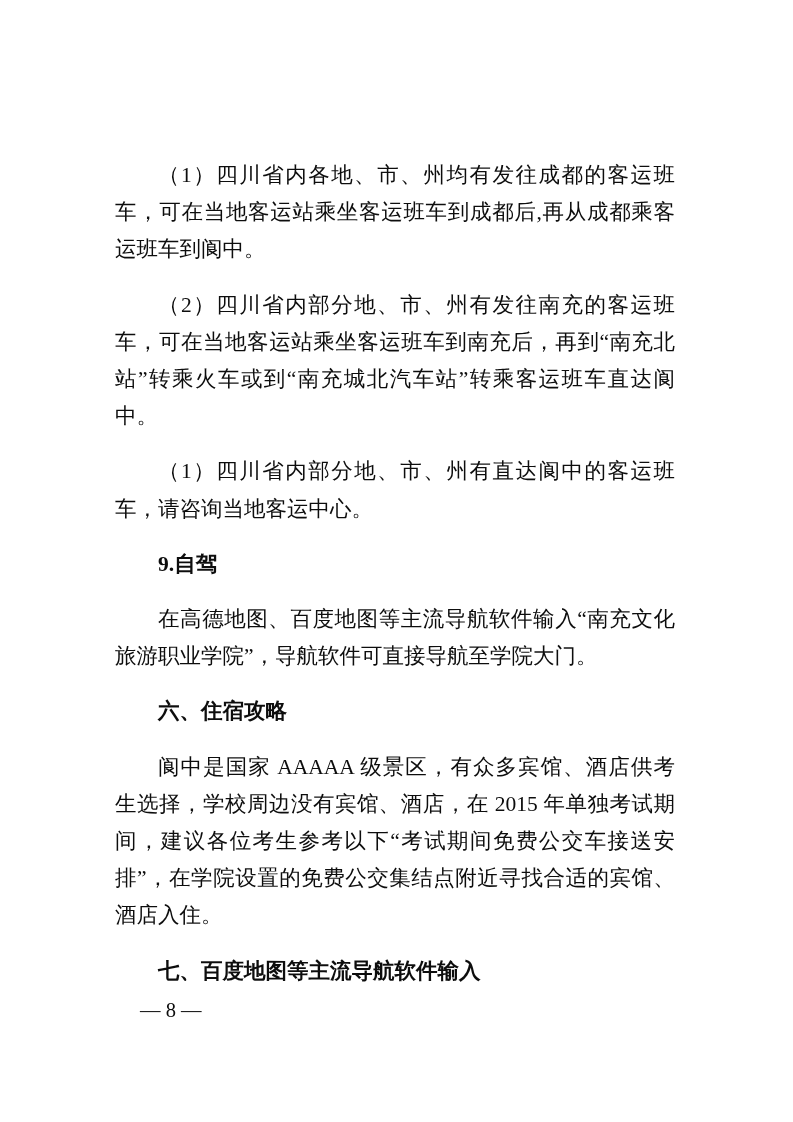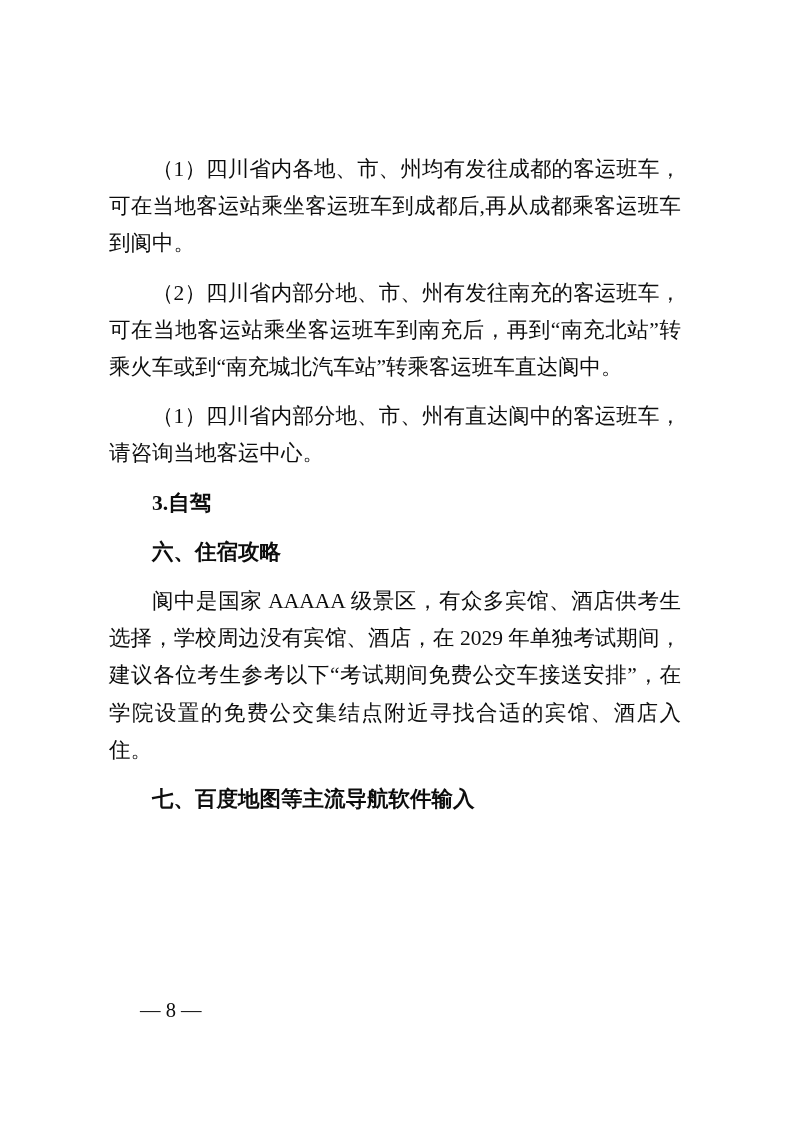--- a/index.html
+++ b/index.html
@@ -16,21 +16,21 @@
     font-family: "Liberation Serif", serif;
     color: #0d0d0d;
   }
   .content {
     position: absolute;
     left: 97px;
     top: 139px;
     width: 596px;
   }
   .content p {
-    margin: 12px;
+    margin: 18px;
     padding: 0;
     font-size: 21.5px;
     line-height: 37.2px;
     text-align: justify;
     text-justify: inter-character;
     text-indent: 2em;
     word-break: break-all;
   }
   .bold-serif {
     font-weight: bold;
@@ -59,26 +59,27 @@
 <div class="page">
   <div class="content">
 
     <p>（1）四川省内各地、市、州均有发往成都的客运班车，可在当地客运站乘坐客运班车到成都后,再从成都乘客运班车到阆中。</p>
 
     <p>（2）四川省内部分地、市、州有发往南充的客运班车，可在当地客运站乘坐客运班车到南充后，再到“南充北站”转乘火车或到“南充城北汽车站”转乘客运班车直达阆中。</p>
 
     <p>（1）四川省内部分地、市、州有直达阆中的客运班车，请咨询当地客运中心。</p>
 
 
-    <p class="bold-serif">3.自驾</p>
+    <p class="bold-serif">9.自驾</p>
 
+    <p>在高德地图、百度地图等主流导航软件输入“南充文化旅游职业学院”，导航软件可直接导航至学院大门。</p>
 
     <p class="heading">六、住宿攻略</p>
 
-    <p>阆中是国家 AAAAA 级景区，有众多宾馆、酒店供考生选择，学校周边没有宾馆、酒店，在 2029 年单独考试期间，建议各位考生参考以下“考试期间免费公交车接送安排”，在学院设置的免费公交集结点附近寻找合适的宾馆、酒店入住。</p>
+    <p>阆中是国家 AAAAA 级景区，有众多宾馆、酒店供考生选择，学校周边没有宾馆、酒店，在 2015 年单独考试期间，建议各位考生参考以下“考试期间免费公交车接送安排”，在学院设置的免费公交集结点附近寻找合适的宾馆、酒店入住。</p>
 
     <p class="heading">七、百度地图等主流导航软件输入</p>
 
 
   </div>
 
   <div class="page-footer">— 8 —</div>
 </div>
 
 </body></html>

